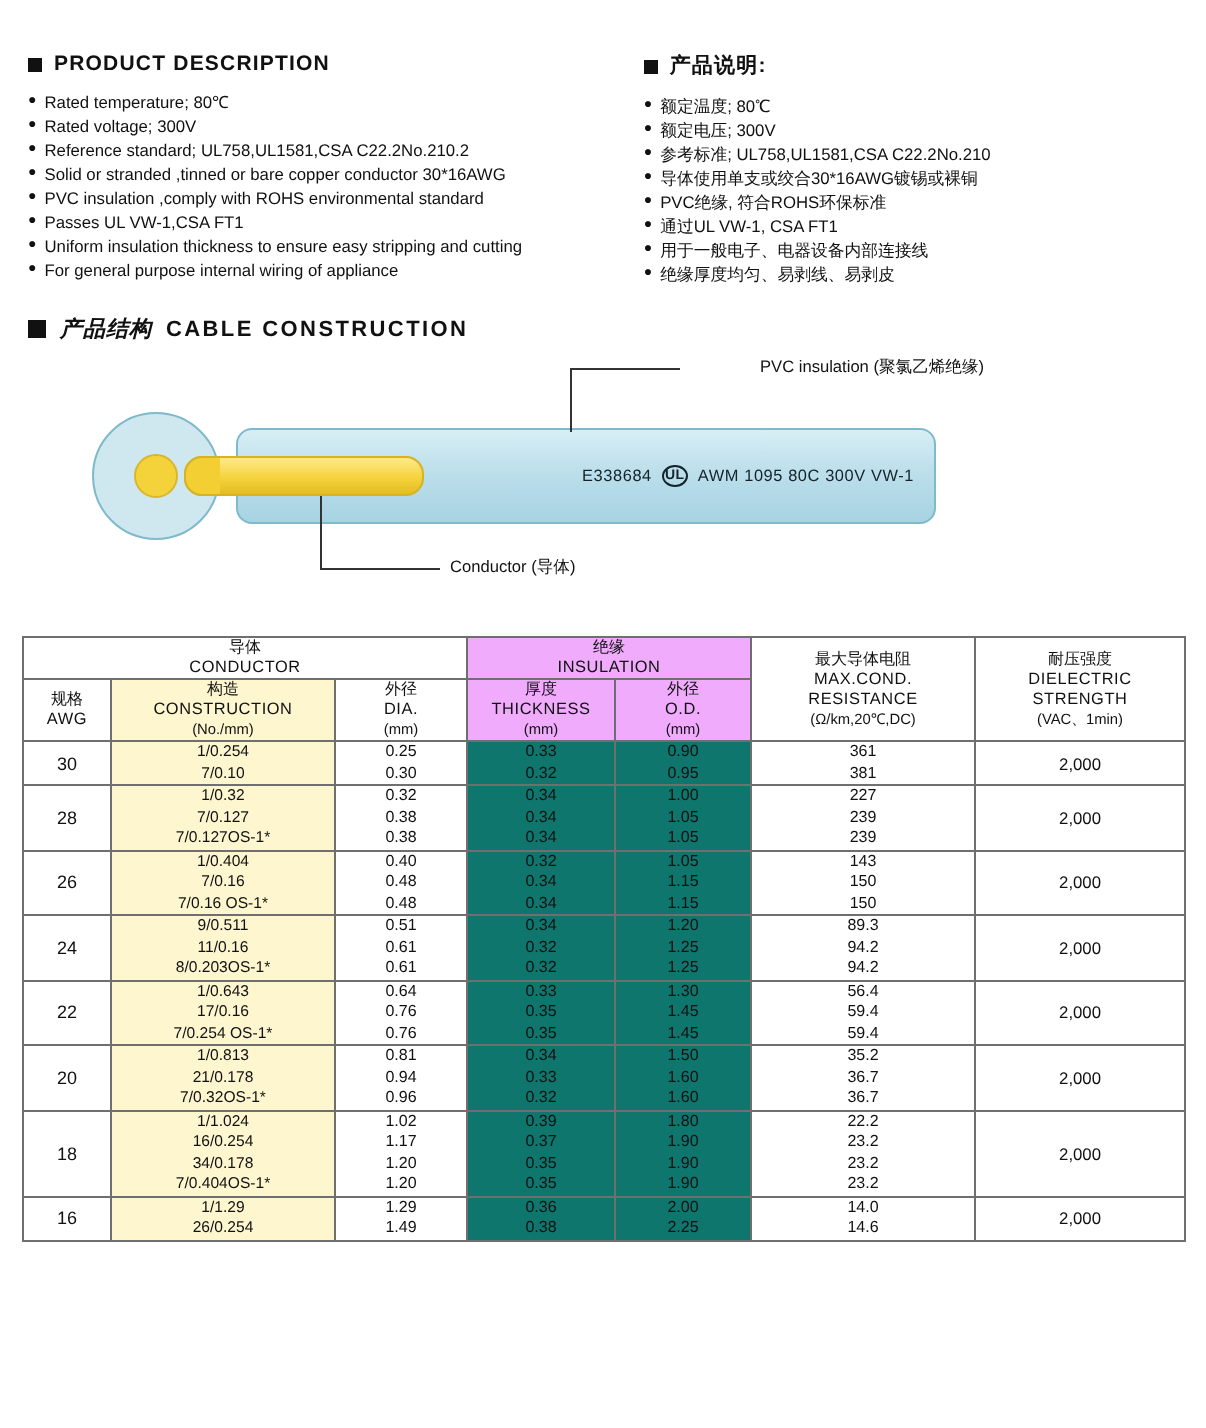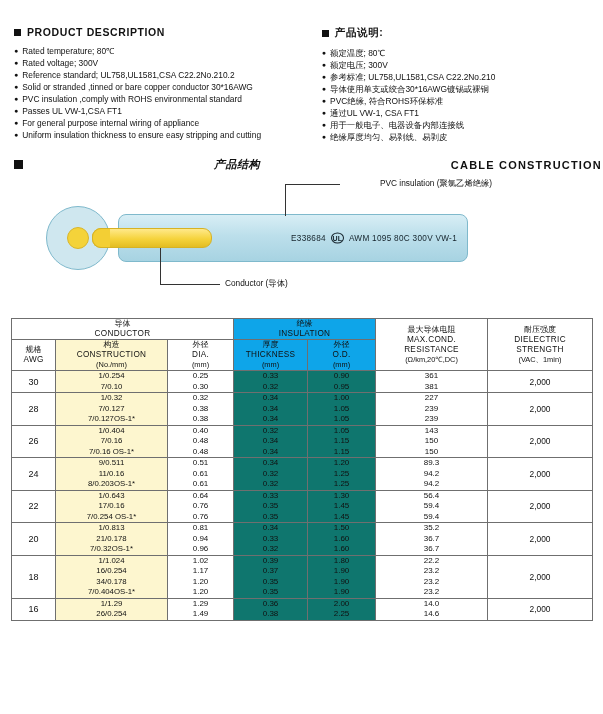--- a/index.html
+++ b/index.html
@@ -53,21 +53,20 @@
 
   
   .cc-head {
     display: flex;
     align-items: center;
     gap: 7px;
     padding: 14px 0 0 14px;
     font-size: 11px;
     font-weight: bold;
     letter-spacing: 0.5px;
-    justify-content: space-between;
   }
   .cc-head .sq2 {
     width: 9px; height: 9px; background: #111; display: inline-block;
   }
   .cc-head .cn { font-style: italic; }
   .cc-head .en { font-weight: bold; letter-spacing: 1.2px; }
 
   .diagram {
     position: relative;
     height: 140px;
@@ -166,21 +165,21 @@
   thead th {
     background: #ffffff;
     font-weight: normal;
     line-height: 10px;
     padding: 2px 1px;
   }
   .hdr-cn { font-size: 8px; }
   .hdr-en { font-size: 8.2px; letter-spacing: 0.3px; }
   .hdr-unit { font-size: 7.4px; }
   th.construction-h { background: #fdf6cf; }
-  th.ins-group { background: #0ea5e9; }
+  th.ins-group { background: #f0abfc; }
   td.c-awg { background: #ffffff; font-size: 9px; }
   td.c-constr {
     background: #fdf6cf;
     text-align: center;
     line-height: 10.5px;
     padding: 1px 0;
     font-size: 7.8px;
   }
   td.c-dia { background: #ffffff; line-height: 10.5px; padding: 1px 0; }
   td.c-ins { background: #0f766e; line-height: 10.5px; padding: 1px 0; }
@@ -220,25 +219,25 @@
         <li>
             <span class="dot">●</span>
             <span>PVC insulation ,comply with ROHS environmental standard</span>
           </li>
         <li>
             <span class="dot">●</span>
             <span>Passes UL VW-1,CSA FT1</span>
           </li>
         <li>
             <span class="dot">●</span>
+            <span>Uniform insulation thickness to ensure easy stripping and cutting</span>
+          </li>
+        <li>
+            <span class="dot">●</span>
             <span>For general purpose internal wiring of appliance</span>
-          </li>
-        <li>
-            <span class="dot">●</span>
-            <span>Uniform insulation thickness to ensure easy stripping and cutting</span>
           </li>
       </ul>
     </div>
 
     <div class="desc-col right">
       <div class="sec-title">
         <span class="sq"></span>
         <span>产品说明:</span>
       </div>
       <ul class="bullet-list">

